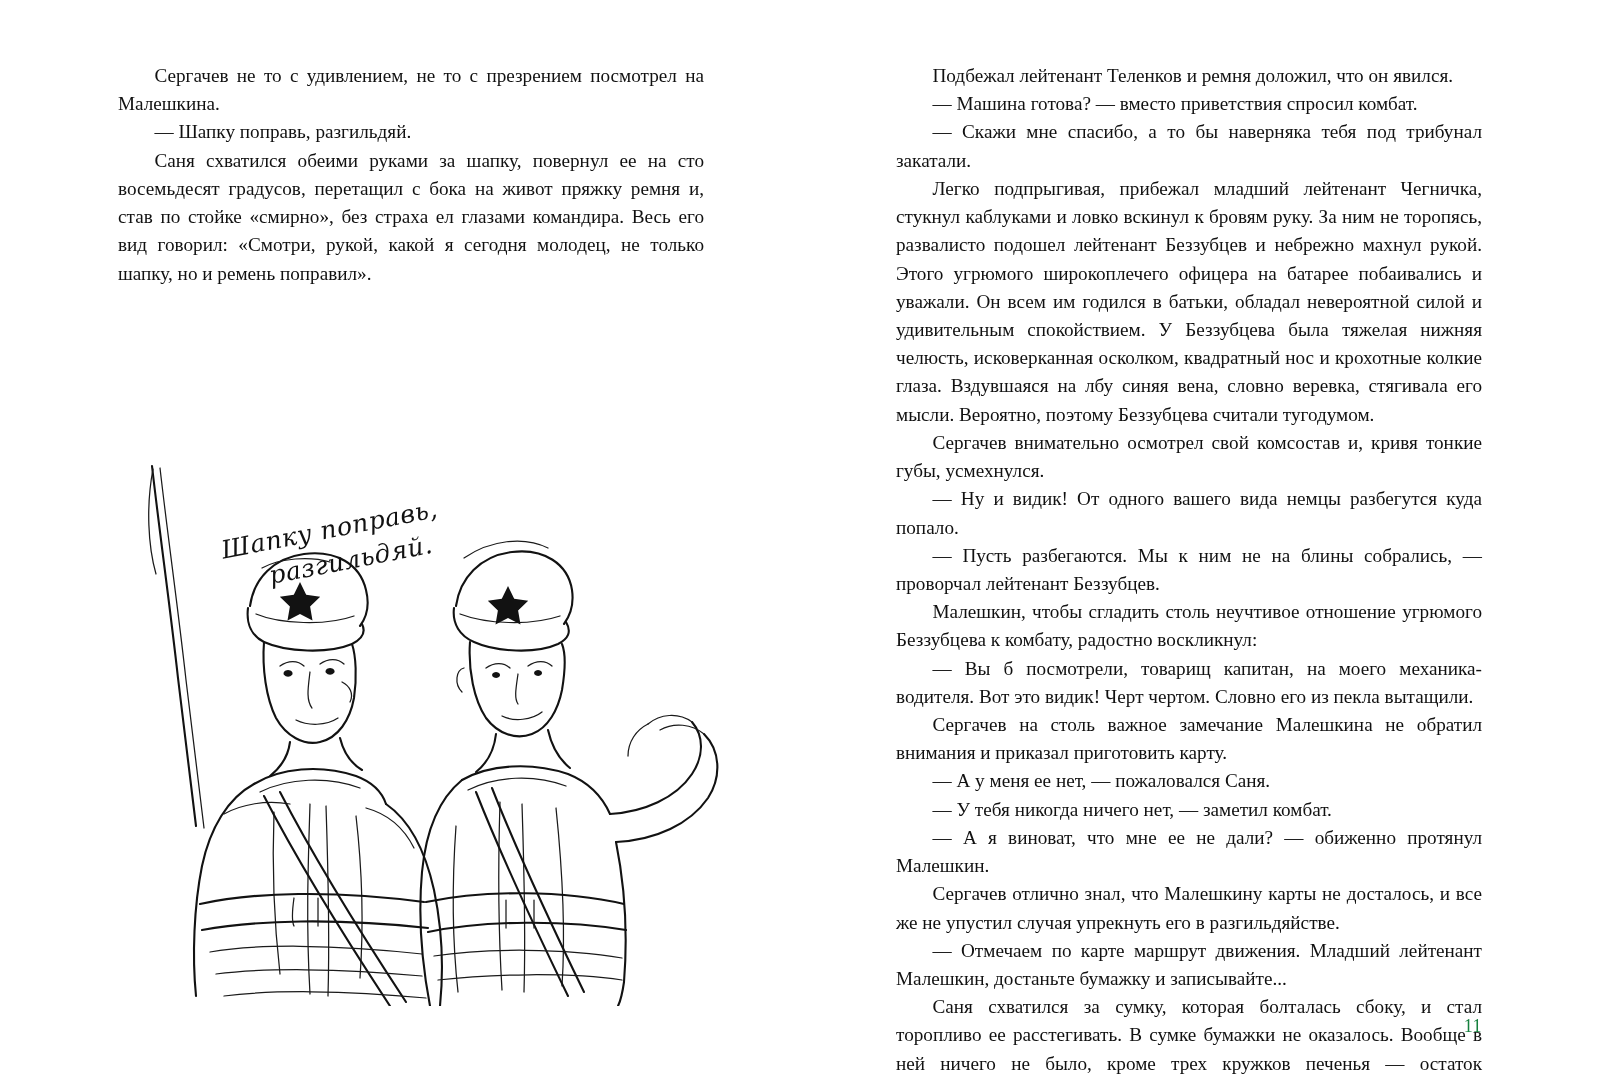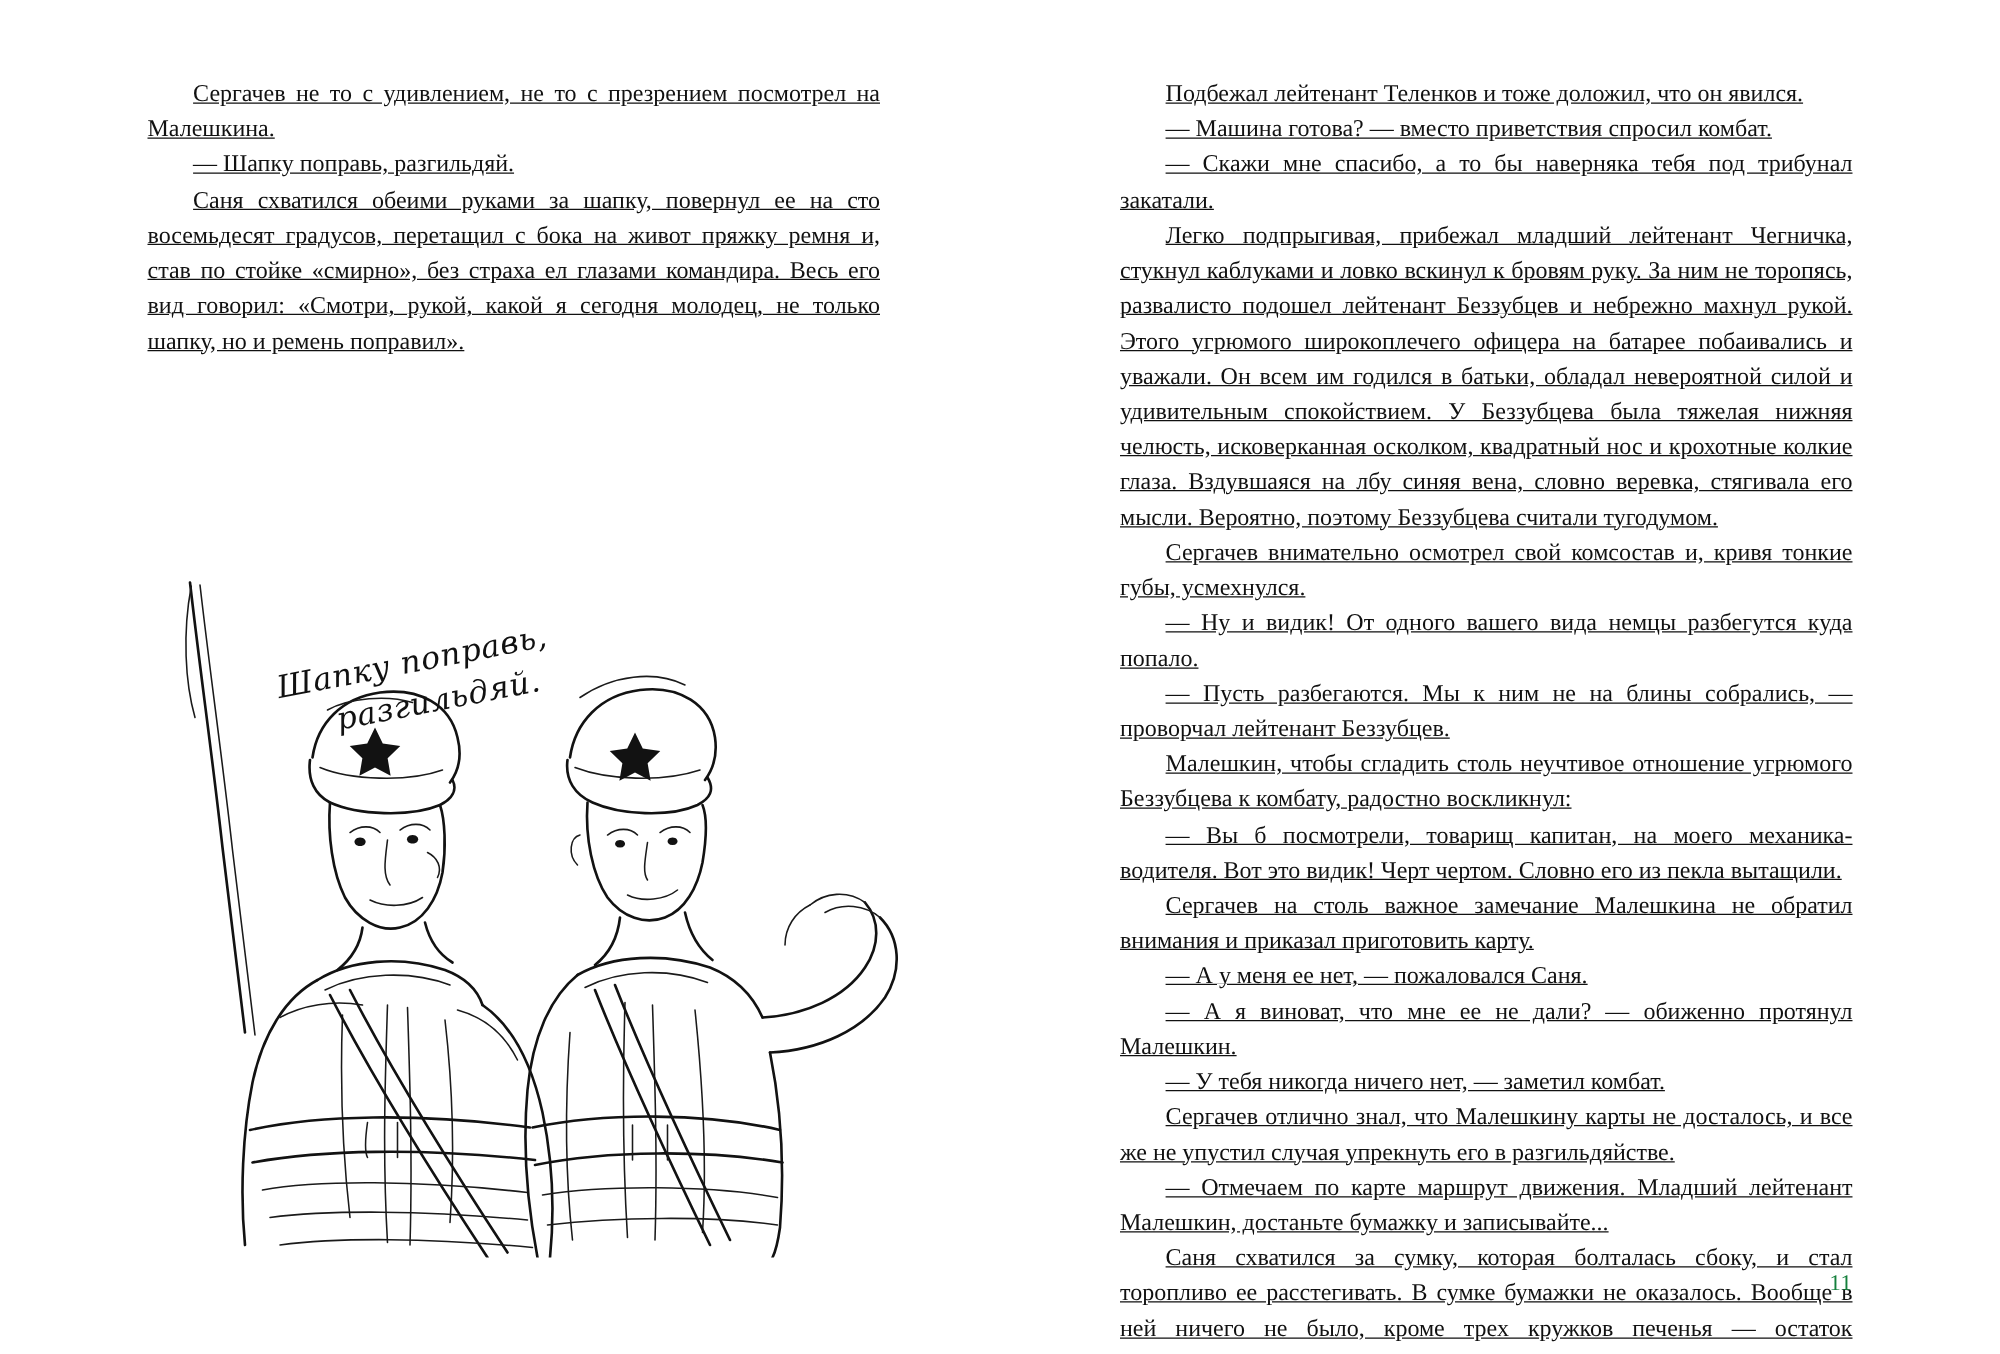--- a/index.html
+++ b/index.html
@@ -25,21 +25,20 @@
     top: 0;
     left: 0;
     width: 1600px;
     height: 1083px;
     display: flex;
     flex-direction: row;
   }
   .col {
     position: relative;
     box-sizing: border-box;
-    text-decoration: underline;
   }
   .col-left {
     width: 800px;
     padding: 62px 96px 40px 118px;
   }
   .col-right {
     width: 800px;
     padding: 62px 118px 40px 96px;
   }
   .body-text {
@@ -222,33 +221,33 @@
         </svg>
         <div class="caption-hand">
           <div>Шапку поправь,</div>
           <div style="margin-left:42px">разгильдяй.</div>
         </div>
       </div>
     </div>
 
     <div class="col col-right">
       <div class="body-text">
-        <p>Подбежал лейтенант Теленков и тоже доложил, что он явился.</p>
+        <p>Подбежал лейтенант Теленков и ремня доложил, что он явился.</p>
         <p class="dialogue">— Машина готова? — вместо приветствия спросил комбат.</p>
         <p class="dialogue">— Скажи мне спасибо, а то бы наверняка тебя под трибунал закатали.</p>
         <p>Легко подпрыгивая, прибежал младший лейтенант Чегничка, стукнул каблуками и ловко вскинул к бровям руку. За ним не торопясь, развалисто подошел лейтенант Беззубцев и небрежно махнул рукой. Этого угрюмого широкоплечего офицера на батарее побаивались и уважали. Он всем им годился в батьки, обладал невероятной силой и удивительным спокойствием. У Беззубцева была тяжелая нижняя челюсть, исковерканная осколком, квадратный нос и крохотные колкие глаза. Вздувшаяся на лбу синяя вена, словно веревка, стягивала его мысли. Вероятно, поэтому Беззубцева считали тугодумом.</p>
         <p>Сергачев внимательно осмотрел свой комсостав и, кривя тонкие губы, усмехнулся.</p>
         <p class="dialogue">— Ну и видик! От одного вашего вида немцы разбегутся куда попало.</p>
         <p class="dialogue">— Пусть разбегаются. Мы к ним не на блины собрались, — проворчал лейтенант Беззубцев.</p>
         <p>Малешкин, чтобы сгладить столь неучтивое отношение угрюмого Беззубцева к комбату, радостно воскликнул:</p>
         <p class="dialogue">— Вы б посмотрели, товарищ капитан, на моего механика-водителя. Вот это видик! Черт чертом. Словно его из пекла вытащили.</p>
         <p>Сергачев на столь важное замечание Малешкина не обратил внимания и приказал приготовить карту.</p>
         <p class="dialogue">— А у меня ее нет, — пожаловался Саня.</p>
+        <p class="dialogue">— У тебя никогда ничего нет, — заметил комбат.</p>
         <p class="dialogue">— А я виноват, что мне ее не дали? — обиженно протянул Малешкин.</p>
-        <p class="dialogue">— У тебя никогда ничего нет, — заметил комбат.</p>
         <p>Сергачев отлично знал, что Малешкину карты не досталось, и все же не упустил случая упрекнуть его в разгильдяйстве.</p>
         <p class="dialogue">— Отмечаем по карте маршрут движения. Младший лейтенант Малешкин, достаньте бумажку и записывайте...</p>
         <p>Саня схватился за сумку, которая болталась сбоку, и стал торопливо ее расстегивать. В сумке бумажки не оказалось. Вообще в ней ничего не было, кроме трех кружков печенья — остаток дополнительного пайка, который он вчера получил и вместе</p>
       </div>
       <div class="page-number">11</div>
     </div>
 
   </div>
 </div>
 

